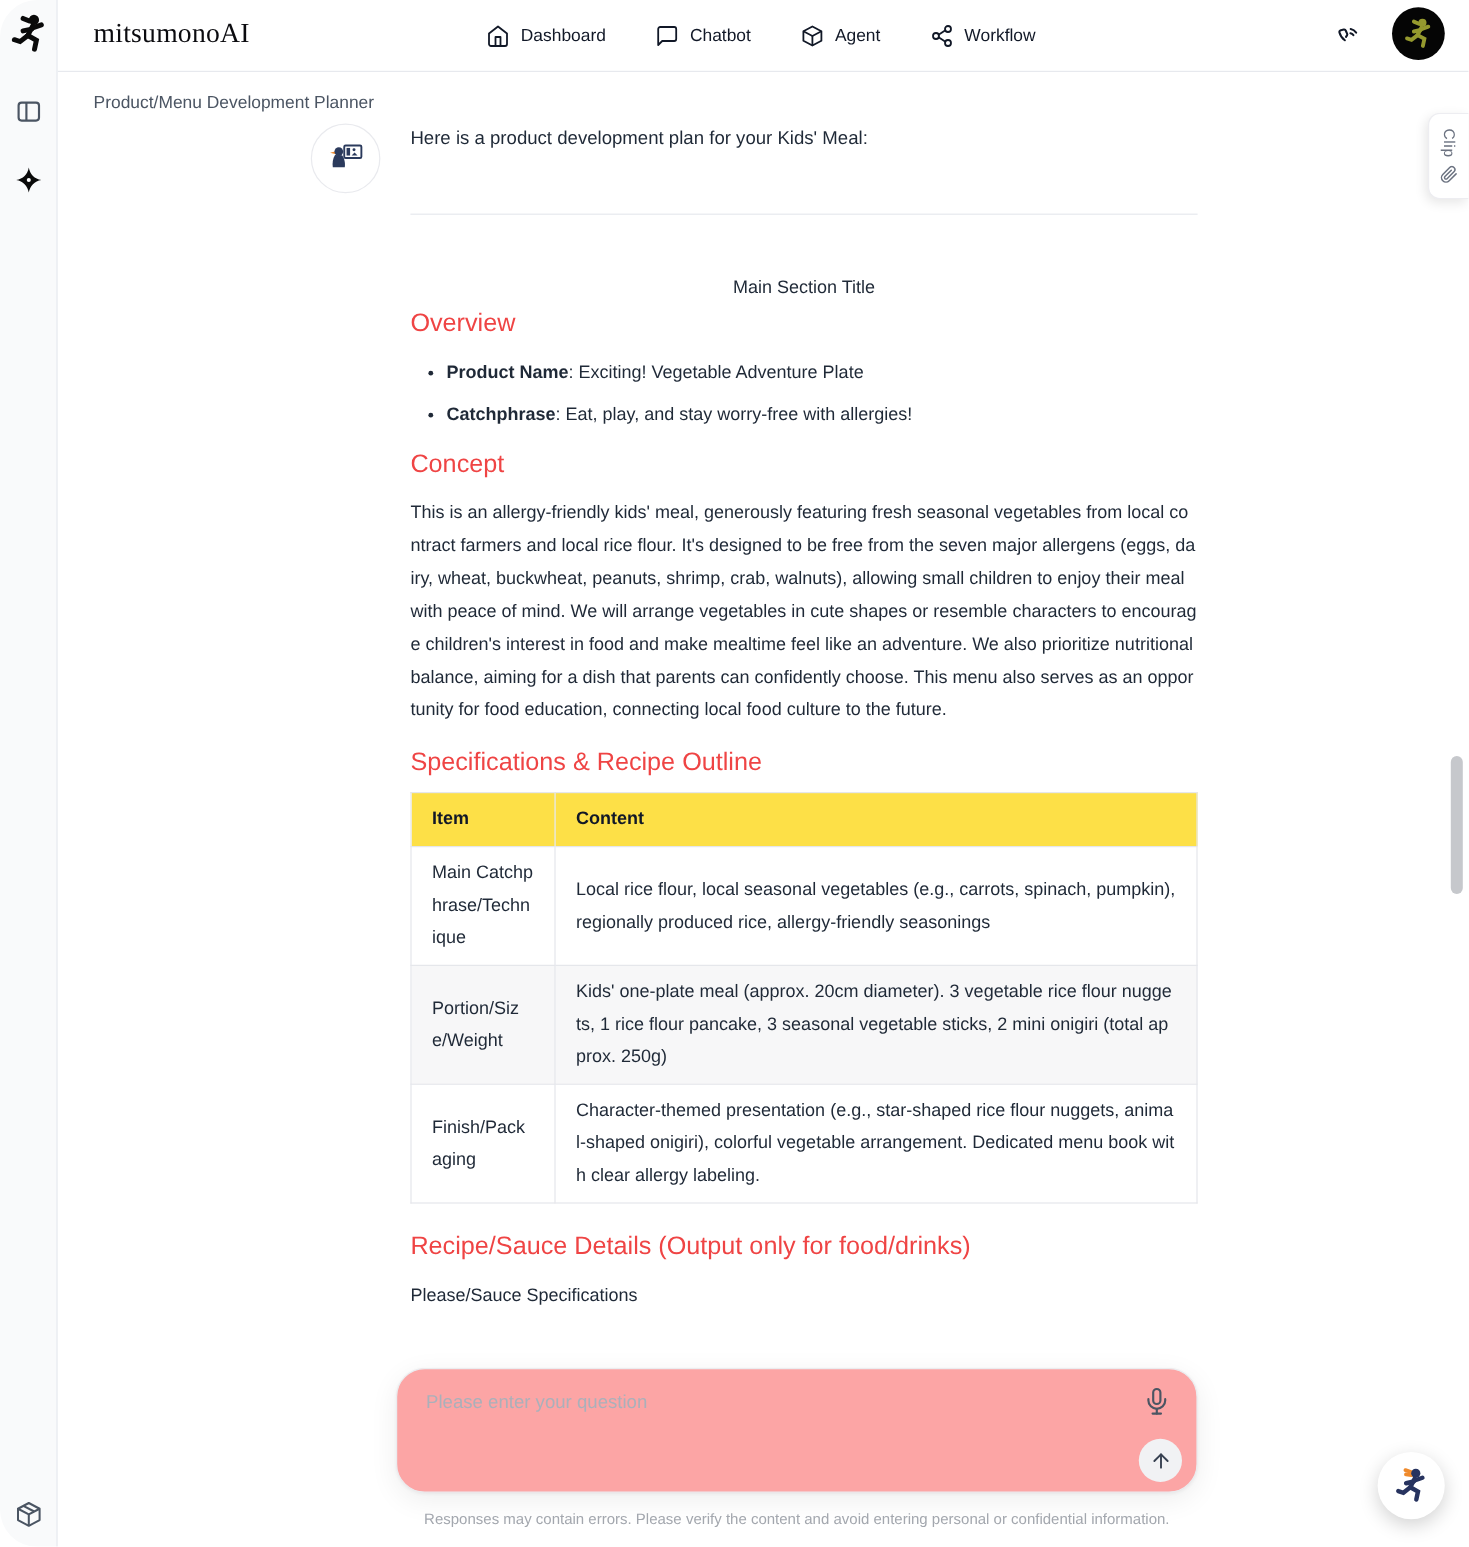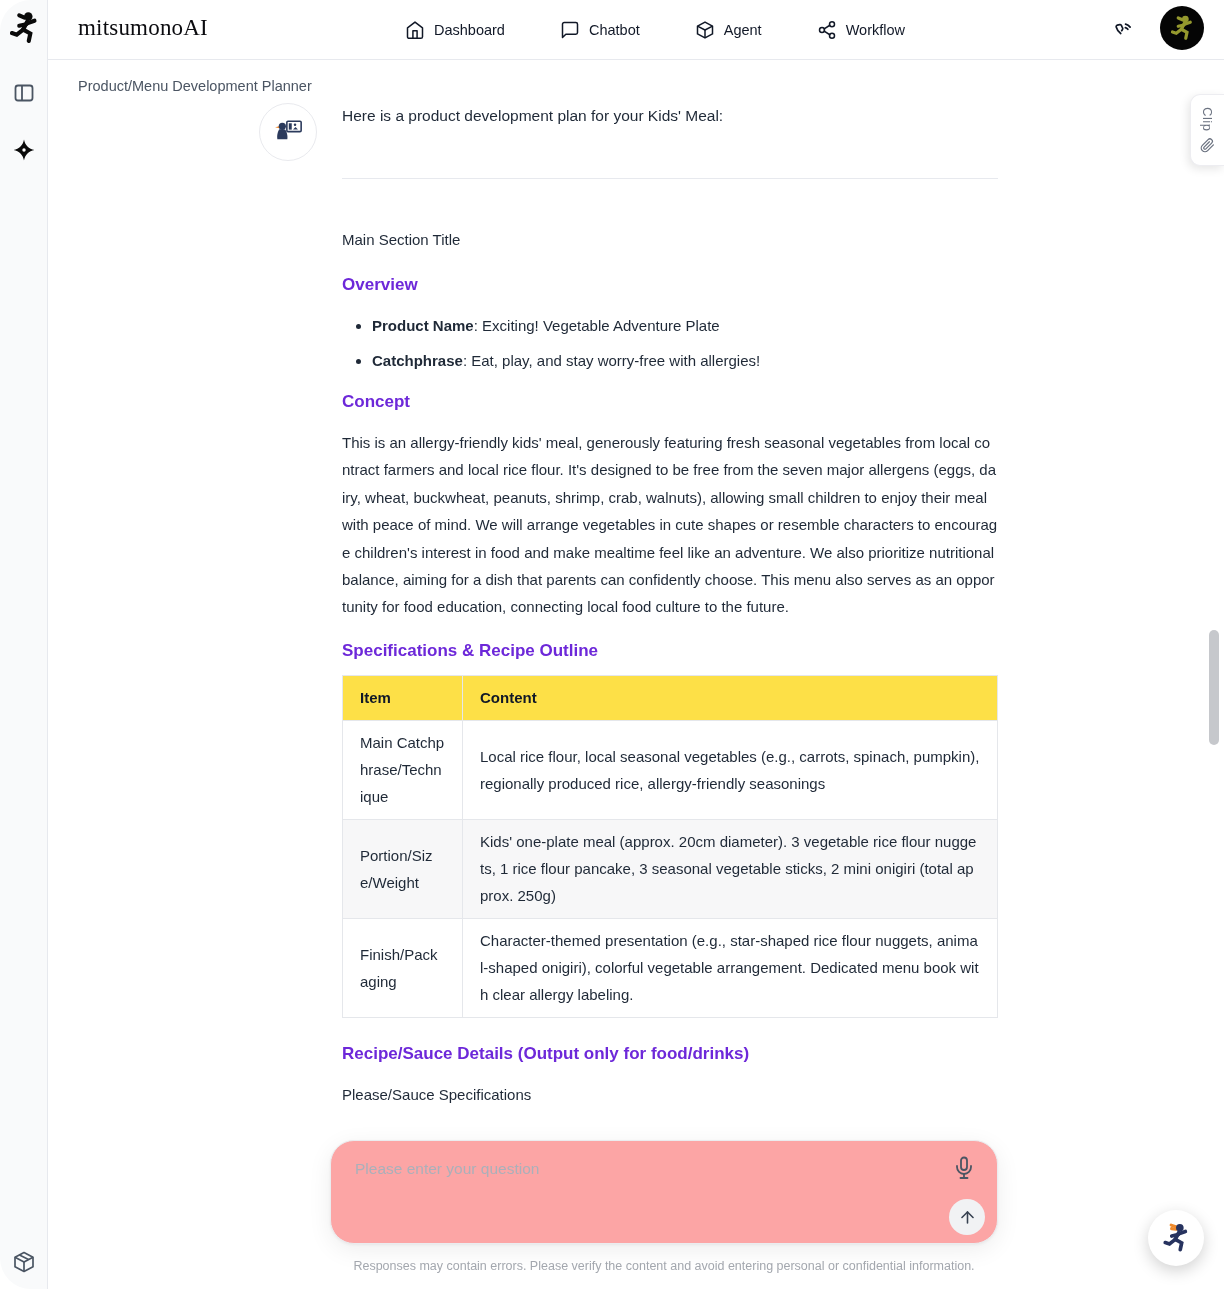--- a/index.html
+++ b/index.html
@@ -15,39 +15,39 @@
   .rail .btn svg { width: 24px; height: 24px; display: block; }
   .btn-panel { top: 81px; }
   .btn-spark { top: 138px; }
   .btn-cube  { top: 1250px; }
 
   
   .header { position: absolute; left: 48px; top: 0; width: 1176px; height: 60px;
             background: #fff; border-bottom: 1px solid #e7e9ee; z-index: 4; }
   .brand { position: absolute; left: 30px; top: 15px; font-family: "Liberation Serif", serif;
            font-size: 23px; color: #0b0b0f; letter-spacing: .2px; }
-  .nav { position: absolute; left: 357px; top: 0; height: 60px; display: flex; gap: 55px; }
+  .nav { position: absolute; left: 357px; top: 0; height: 60px; display: flex; gap: 41px; }
   .nav-item { display: flex; align-items: center; gap: 9px; font-size: 14.5px; color: #111827; cursor: pointer; white-space: nowrap; }
   .nav-item svg { width: 20px; height: 20px; display: block; }
   .hdr-phone { position: absolute; right: 89px; top: 19px; width: 23px; height: 23px; cursor: pointer; }
   .hdr-avatar { position: absolute; right: 20px; top: 6px; width: 44px; height: 44px; border-radius: 50%;
                 background: #050505; overflow: hidden; cursor: pointer; display:flex; align-items:center; justify-content:center; }
 
   
   .page-label { position: absolute; left: 78px; top: 78px; font-size: 14.5px; color: #4b5563; }
 
   .chat-avatar { position: absolute; left: 259px; top: 103px; width: 58px; height: 58px; border-radius: 50%;
                  background: #fff; border: 1px solid #e9eaee; display: flex; align-items: center; justify-content: center; }
   .msg-intro { position: absolute; left: 342px; top: 104px; width: 640px; font-size: 15.5px; line-height: 24px; color: #1f2937; }
   .msg-divider { position: absolute; left: 342px; top: 178px; width: 656px; height: 1px; background: #e7e9ee; }
 
   
   .md { position: absolute; left: 342px; top: 226px; width: 656px; font-size: 15px; line-height: 27px; color: #1f2937; }
-  .md .p-title { margin: 0 0 20px; }
-  .md h3 { font-size: 17px; line-height: 24px; font-weight: 700; color: #6d28d9; margin: 0 0 15px; }
+  .md .p-title { margin: 0 0 5px; text-align: center; }
+  .md h3 { font-size: 21px; line-height: 24px; font-weight: 400; color: #ef4444; margin: 0 0 15px; }
   .md h3.mb22 { margin-bottom: 12px; }
   .md ul { margin: 0 0 16px; padding-left: 30px; }
   .md li { margin-bottom: 8px; }
   .md li:last-child { margin-bottom: 0; }
   .md .p-body { margin: 0 0 18px; line-height: 27.4px; word-break: break-all; }
   .md table { width: 100%; border-collapse: collapse; margin: 0 0 24px; table-layout: fixed; }
   .md th, .md td { border: 1px solid #e5e7eb; padding: 8.5px 17px; text-align: left; vertical-align: middle; }
   .md thead th { background: #fde047; font-weight: 700; color: #111827; }
   .md th.col-item, .md td.col-item { width: 120px; word-break: break-all; }
   .md td.col-content { word-break: break-all; }

